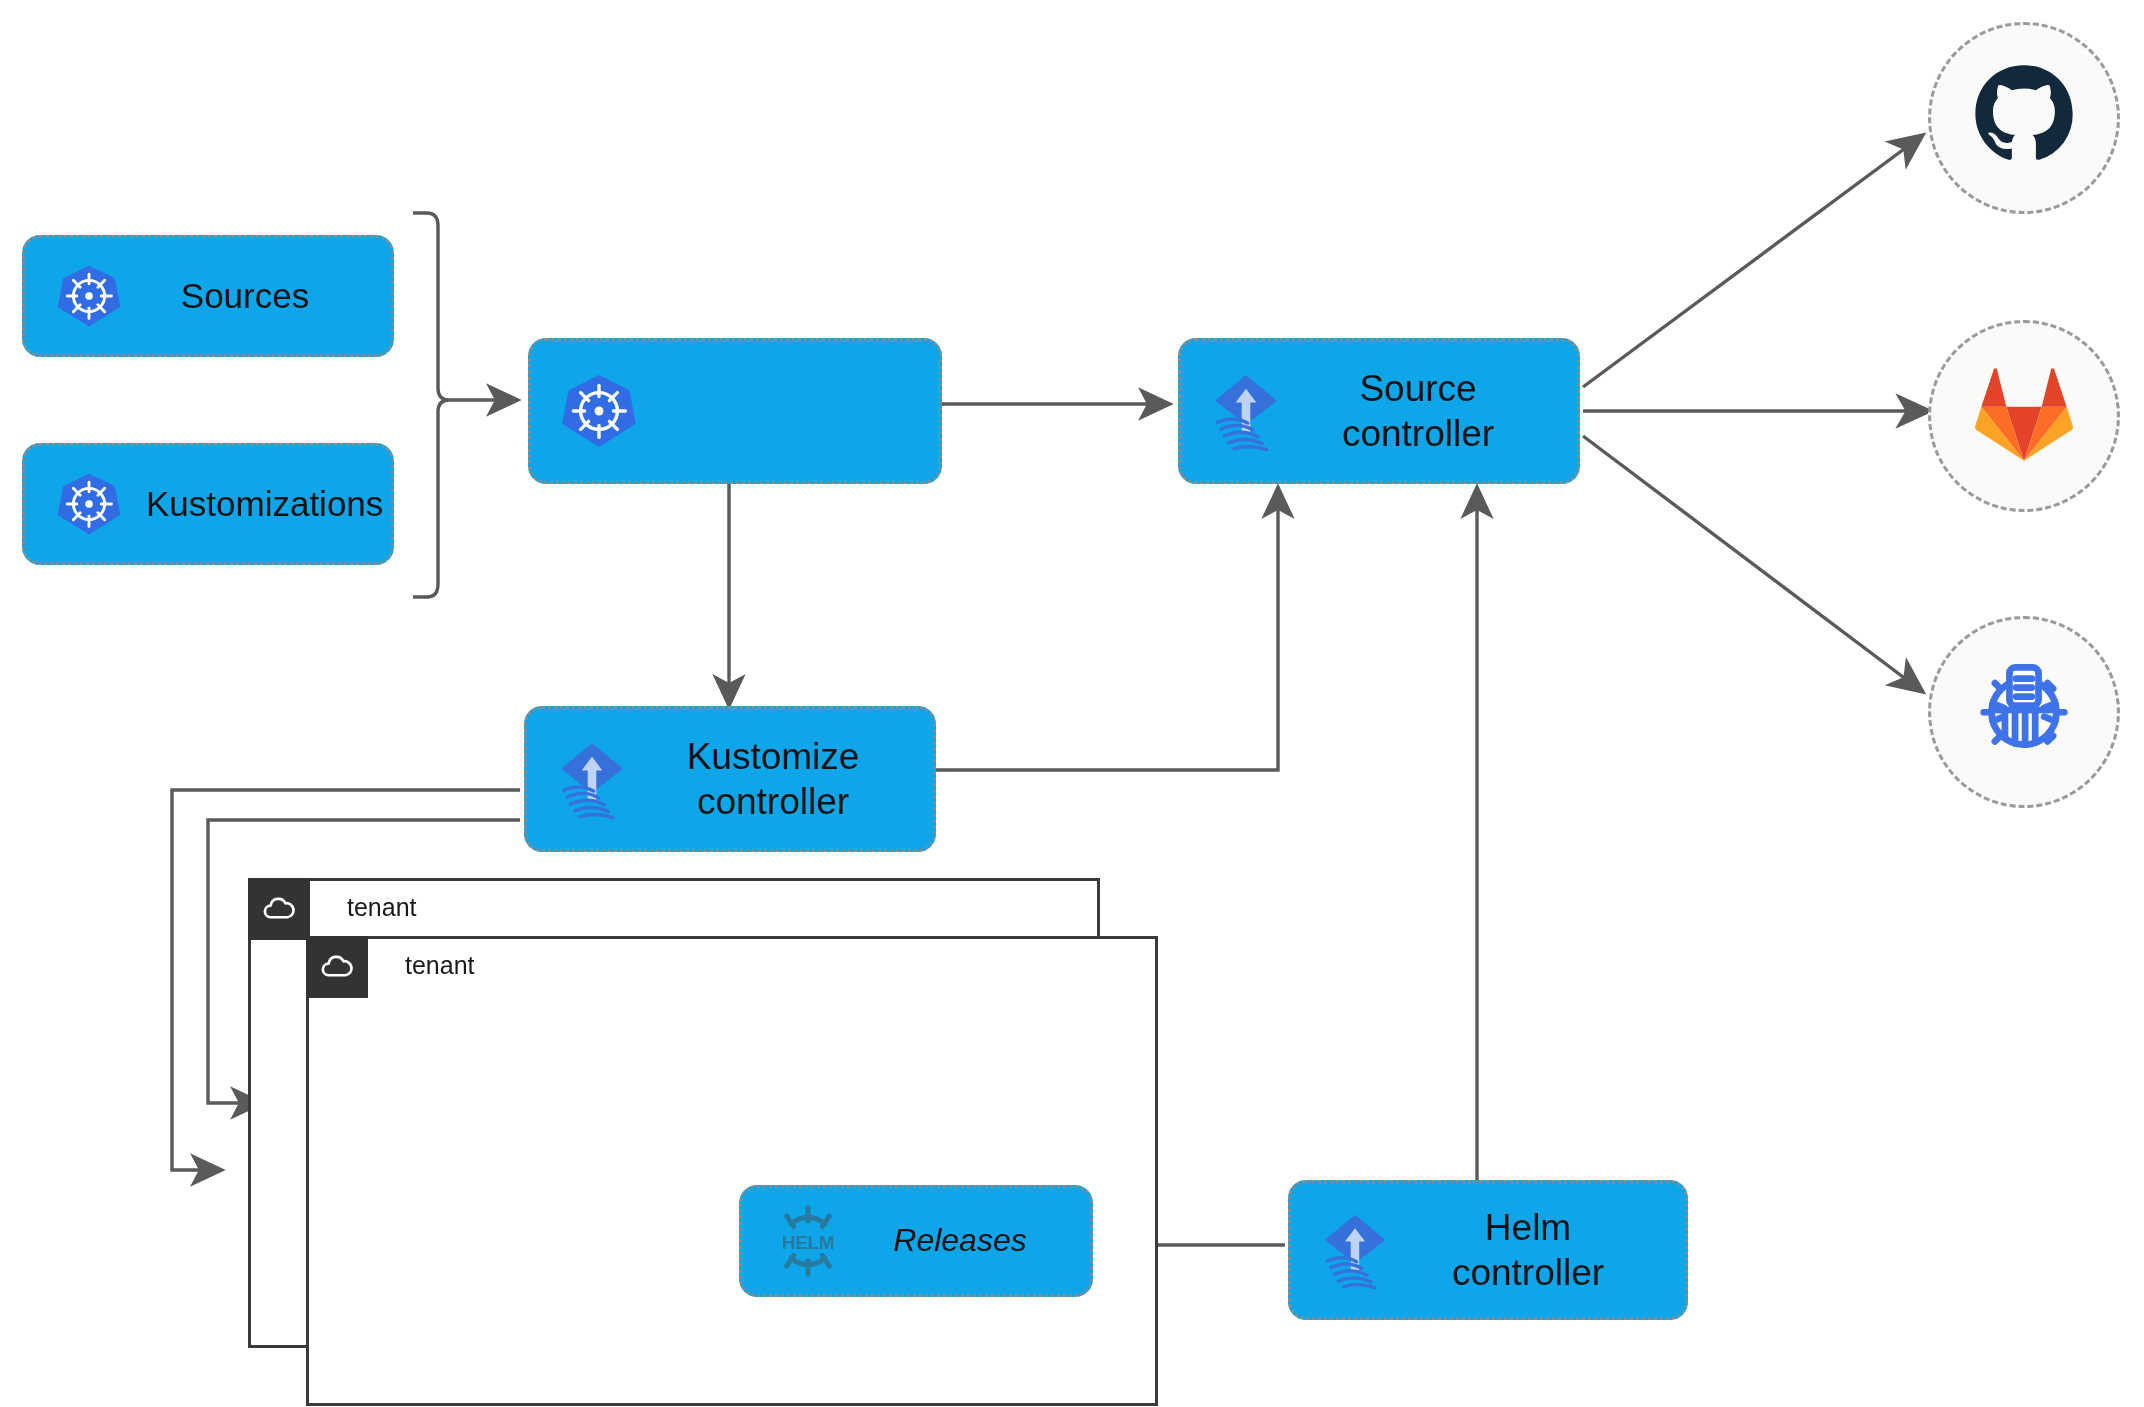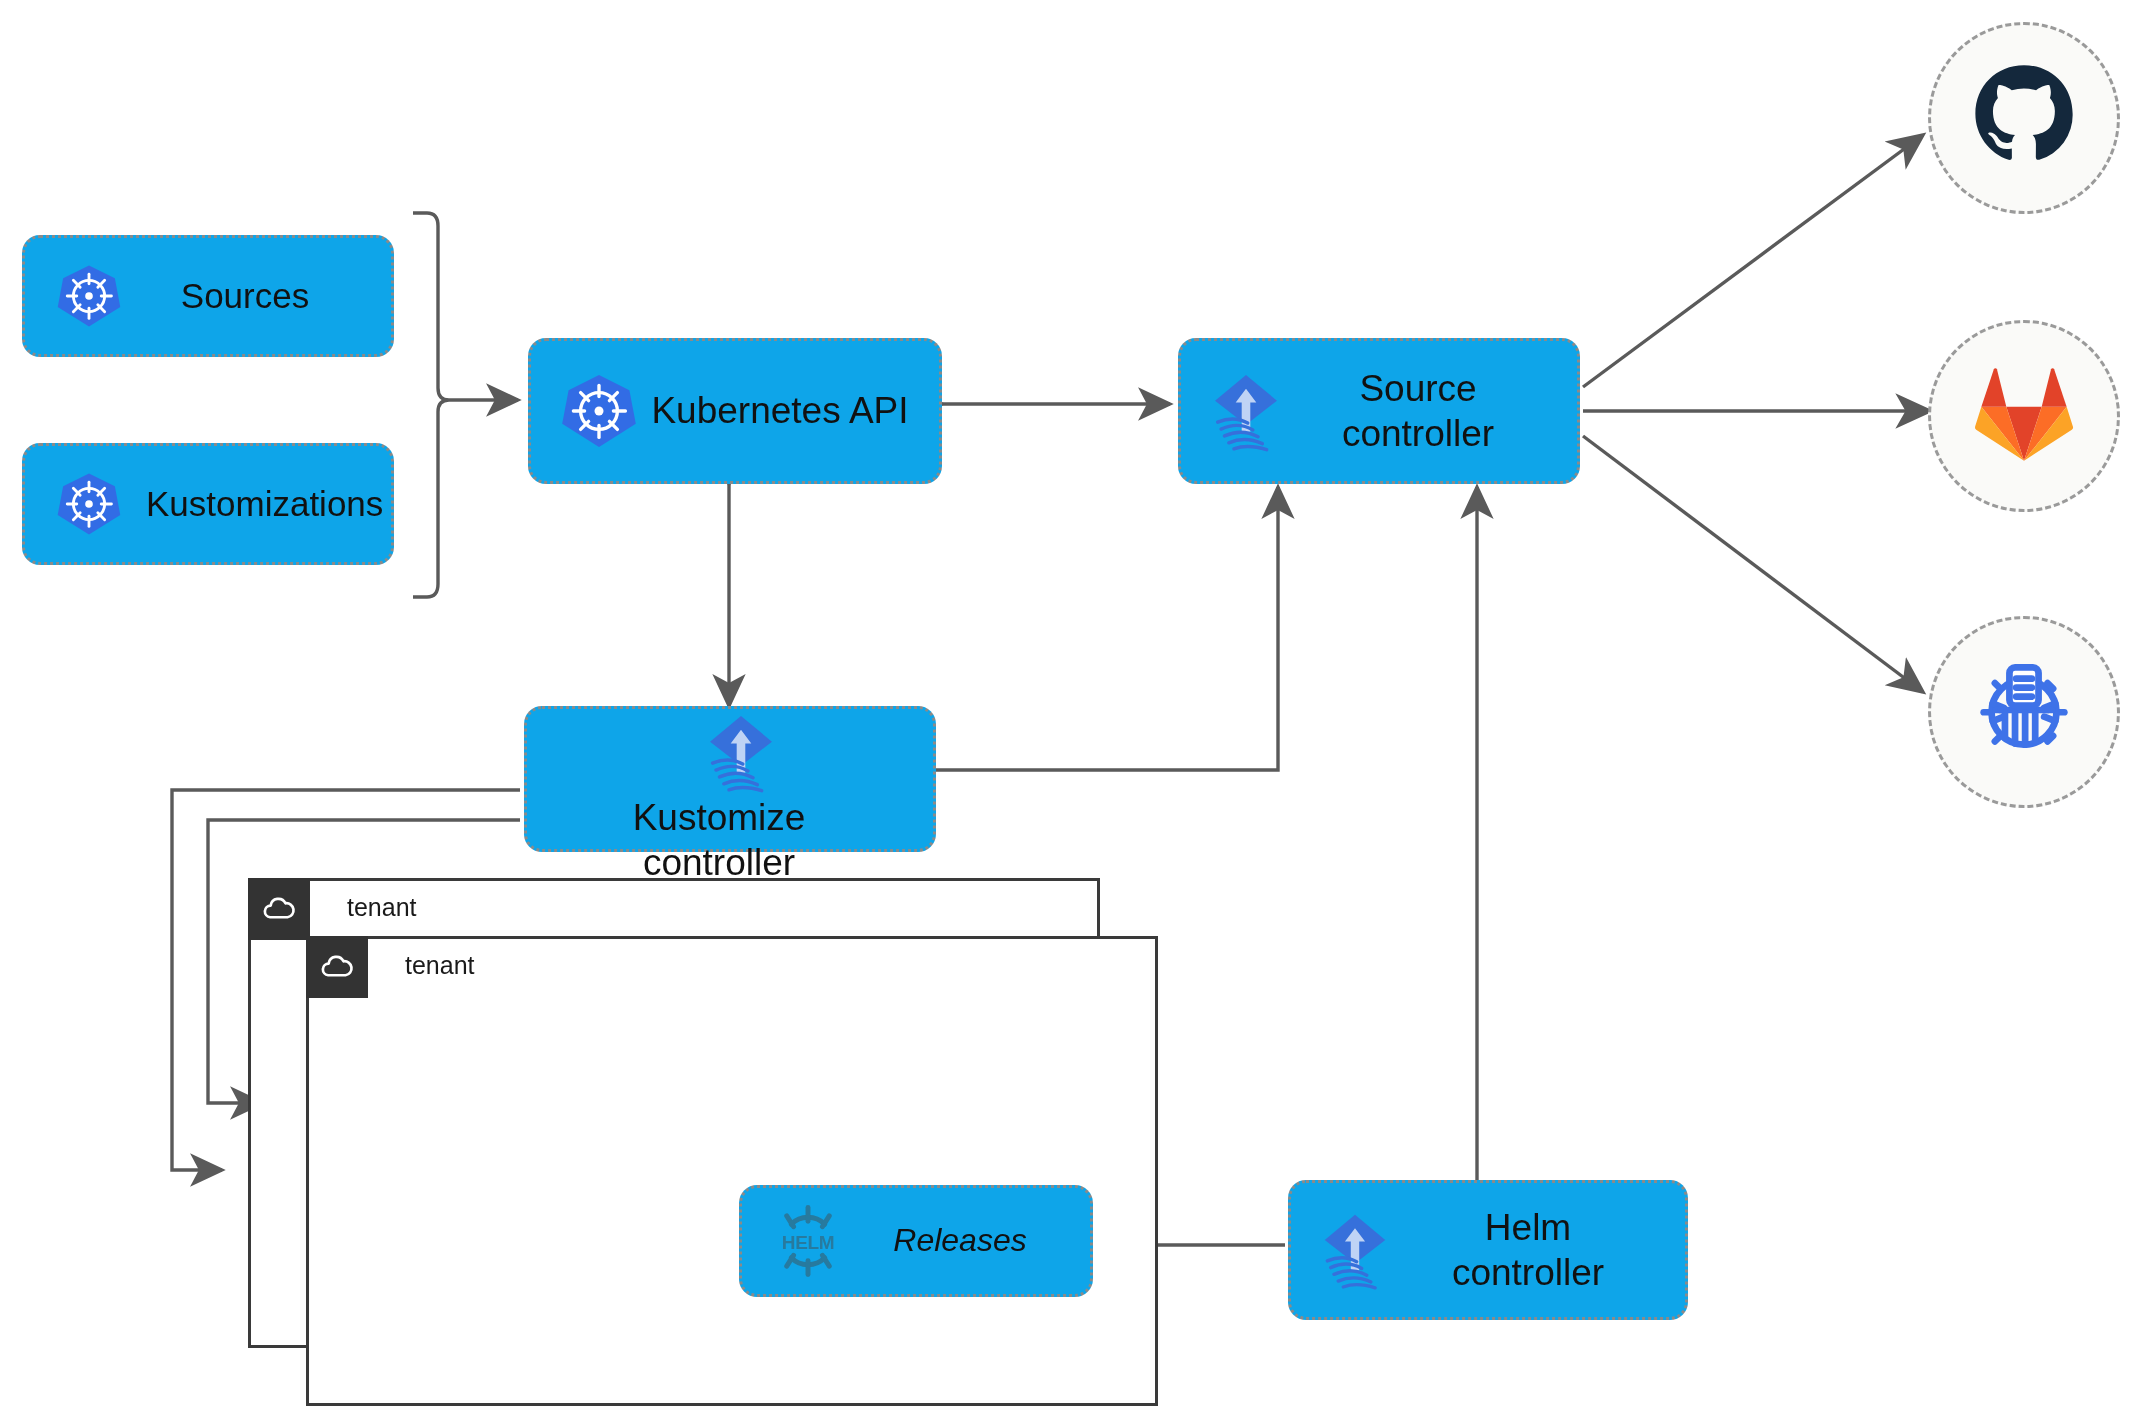--- a/index.html
+++ b/index.html
@@ -194,42 +194,41 @@
             <line x1="50" y1="68" x2="50" y2="83"></line>
           <line x1="18" y1="50" x2="32" y2="50"></line>
             <line x1="68" y1="50" x2="83" y2="50"></line>
           <line x1="27" y1="27" x2="37" y2="37"></line>
             <line x1="63" y1="63" x2="73" y2="73"></line>
           <line x1="73" y1="27" x2="63" y2="37"></line>
             <line x1="37" y1="63" x2="27" y2="73"></line>
         </g>
       </svg>
     </span>
-    <span class="lbl" style="font-size:37px;padding-right:18px;">Kubernetes API</span>
   </div>
 
   <div class="node" style="left:1178px; top:338px; width:402px; height:146px;">
     <span class="ico" style="margin-left:22px;">
       <svg width="86" height="86" viewBox="0 0 100 100">
         <polygon points="50,8 86,38 50,66 14,38" fill="#3670DB"></polygon>
         <path d="M50,24 L62,40 L55,40 L55,74 L45,74 L45,40 L38,40 Z" fill="#bfd3f5"></path>
         <g stroke="#3670DB" stroke-width="4" fill="none" stroke-linecap="round">
           <path d="M17,63 Q36,55 52,64"></path>
           <path d="M21,71 Q41,62 58,72"></path>
           <path d="M25,79 Q45,70 64,80"></path>
           <path d="M30,87 Q49,79 69,88"></path>
           <path d="M36,94 Q52,88 74,95"></path>
         </g>
       </svg>
     </span>
     <span class="lbl" style="font-size:37px;padding-right:30px;">Source
 controller</span>
   </div>
 
-  <div class="node" style="left:524px; top:706px; width:412px; height:146px;flex-direction:column;">
+  <div class="node" style="left:524px; top:706px; width:412px; height:146px;">
     <span class="ico" style="margin-left:22px;">
       <svg width="86" height="86" viewBox="0 0 100 100">
         <polygon points="50,8 86,38 50,66 14,38" fill="#3670DB"></polygon>
         <path d="M50,24 L62,40 L55,40 L55,74 L45,74 L45,40 L38,40 Z" fill="#bfd3f5"></path>
         <g stroke="#3670DB" stroke-width="4" fill="none" stroke-linecap="round">
           <path d="M17,63 Q36,55 52,64"></path>
           <path d="M21,71 Q41,62 58,72"></path>
           <path d="M25,79 Q45,70 64,80"></path>
           <path d="M30,87 Q49,79 69,88"></path>
           <path d="M36,94 Q52,88 74,95"></path>

